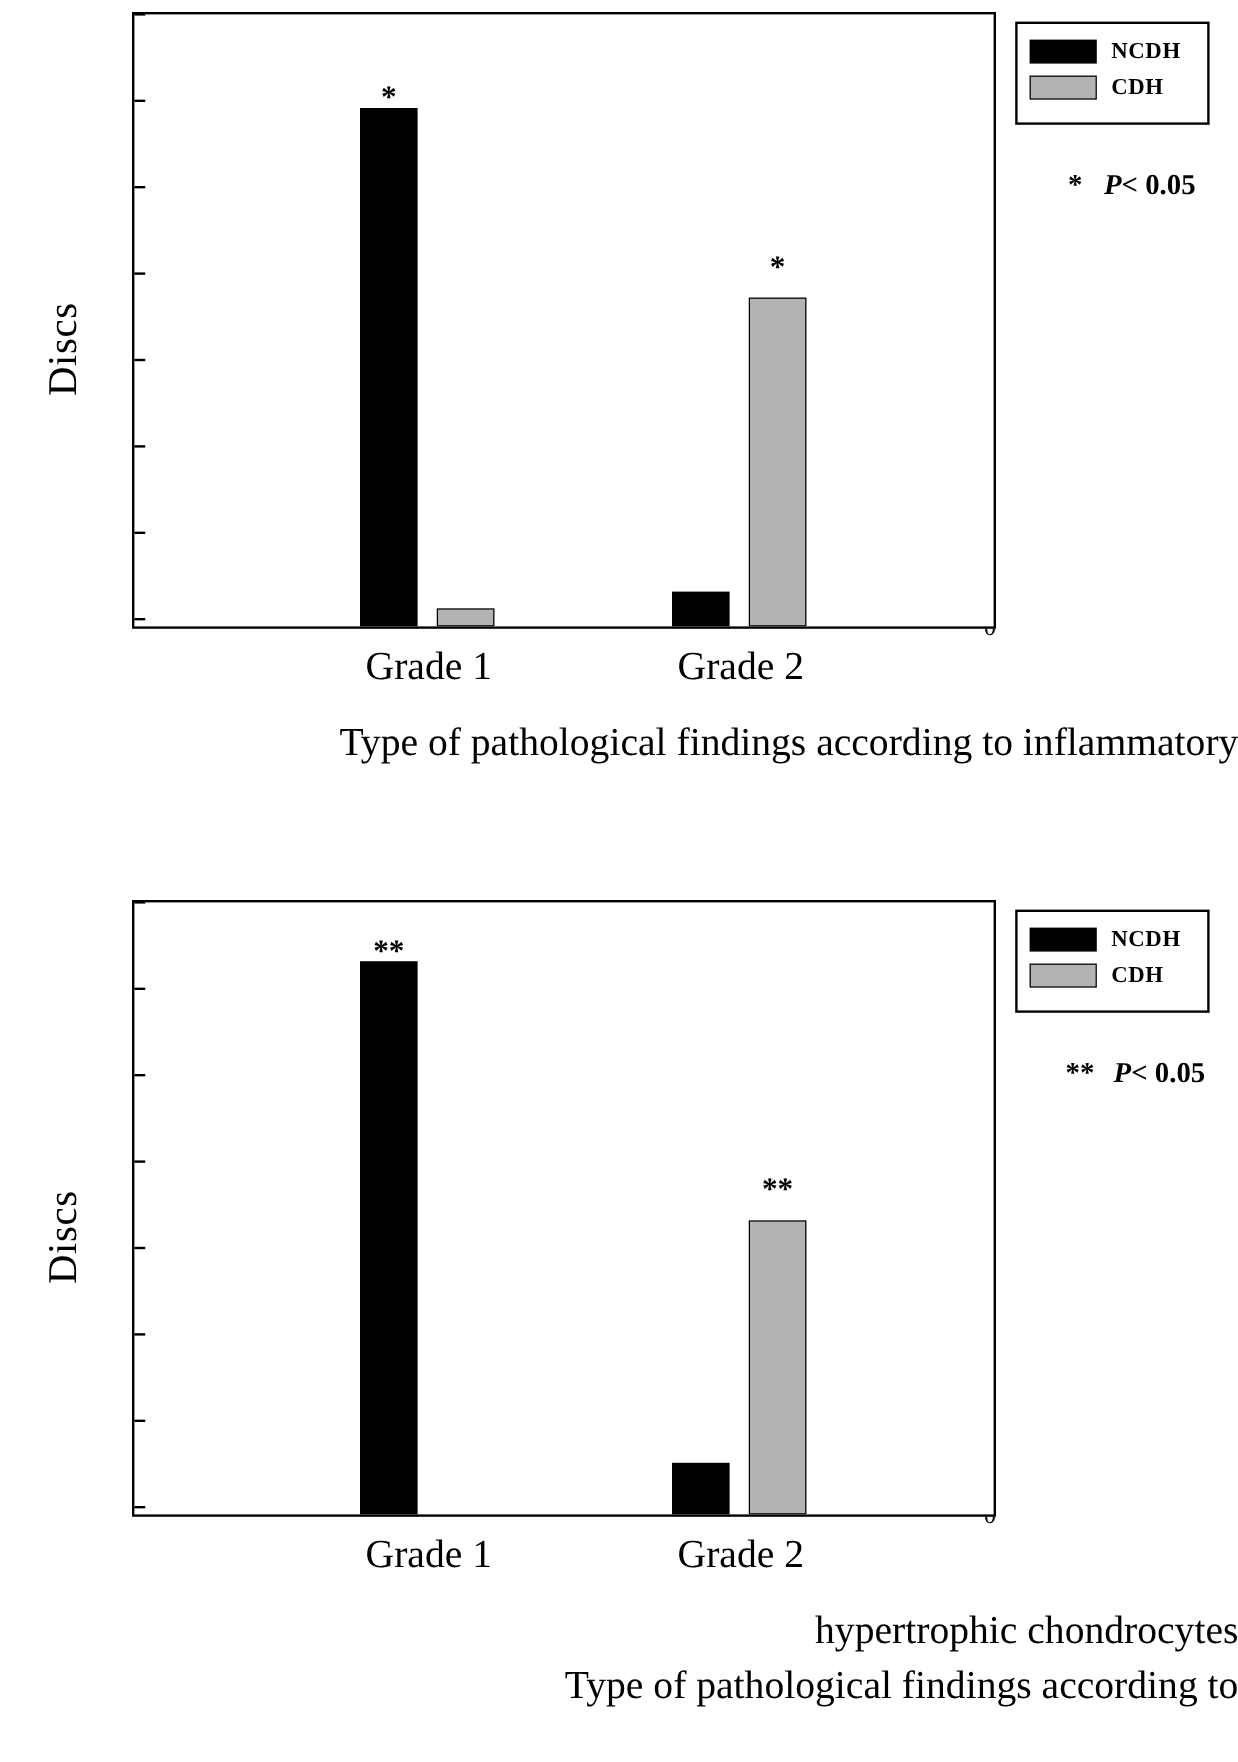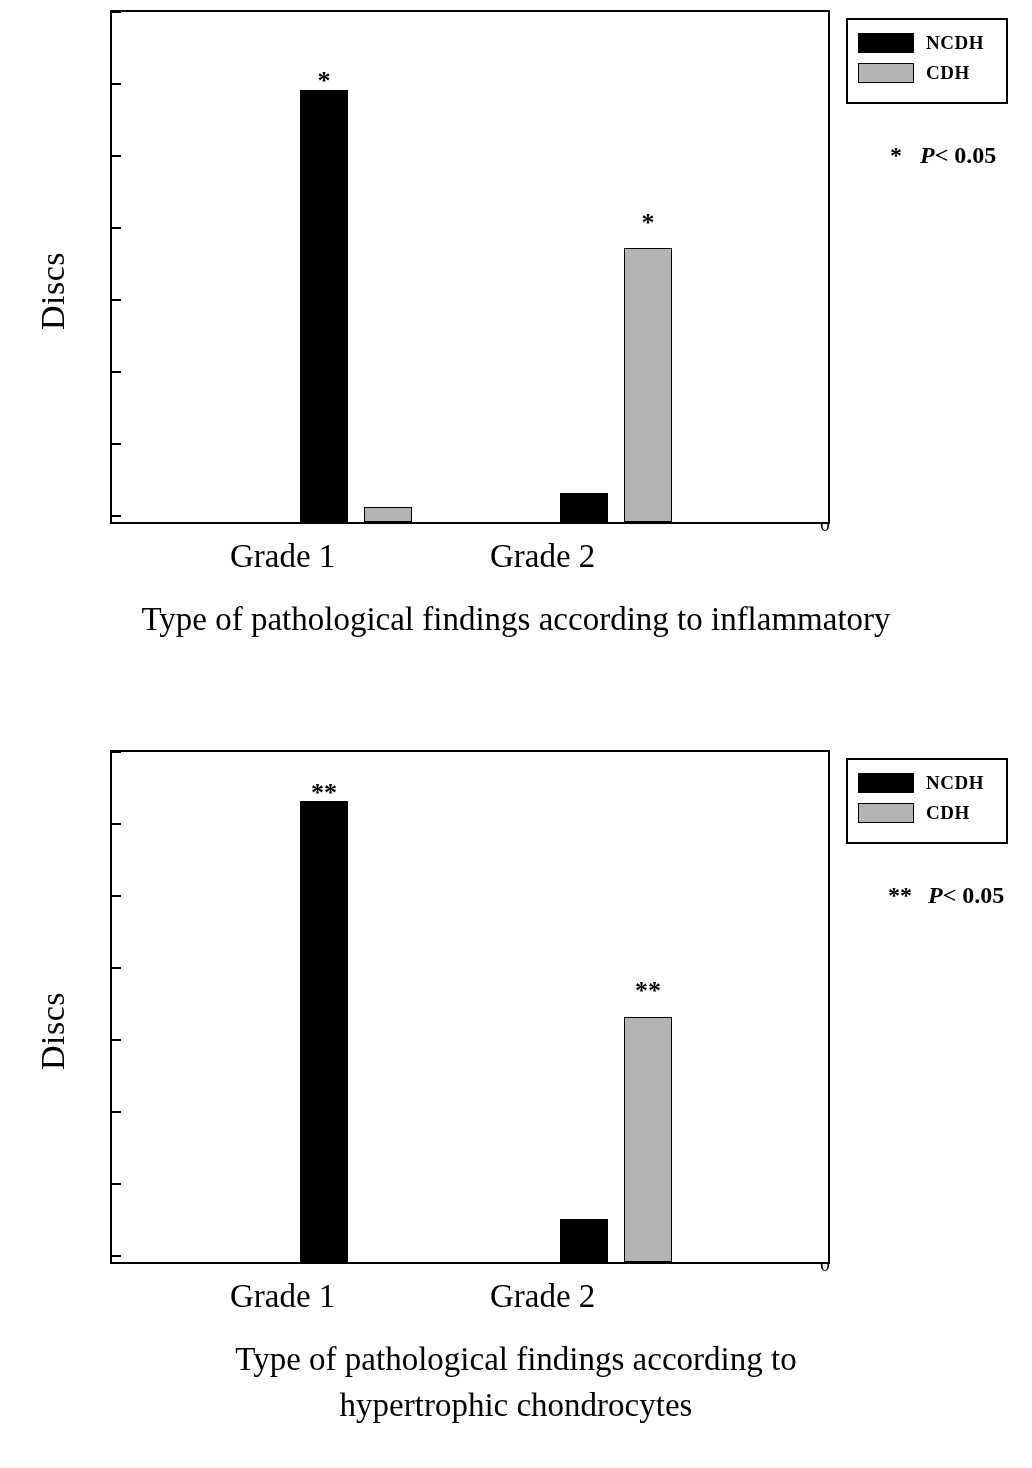--- a/index.html
+++ b/index.html
@@ -90,21 +90,21 @@
     font-family: "Liberation Serif", serif;
     white-space: nowrap;
     text-align: center;
   }
 
   
   .catlabel {
     position: absolute;
     font-size: 33px;
     font-family: "Liberation Serif", serif;
-    text-align: left;
+    text-align: right;
     white-space: nowrap;
   }
 
   
   .legend {
     position: absolute;
     border: 2px solid #000;
     background: #fff;
     box-sizing: border-box;
     padding: 8px 12px 8px 10px;
@@ -136,21 +136,21 @@
     font-weight: bold;
     white-space: nowrap;
   }
   .pnote .pitalic { font-style: italic; }
 
   
   .caption {
     position: absolute;
     left: 0;
     width: 1032px;
-    text-align: center;
+    text-align: right;
     font-size: 33px;
     line-height: 46px;
     font-family: "Liberation Serif", serif;
   }
 </style>
 </head>
 <body>
 
 <div class="page">
 
@@ -263,18 +263,18 @@
         <span class="legend-text">CDH</span>
       </div>
     </div>
 
     <div class="pnote" style="left:888px; top:142px;">
       <span>**</span>
       <span class="pitalic" style="margin-left:10px;">P</span><span>&lt; 0.05</span>
     </div>
 
     <div class="caption" style="top:596px;">
+      <div>hypertrophic chondrocytes</div>
       <div>Type of pathological findings according to</div>
-      <div>hypertrophic chondrocytes</div>
     </div>
   </div>
 
 </div>
 
 </body></html>

